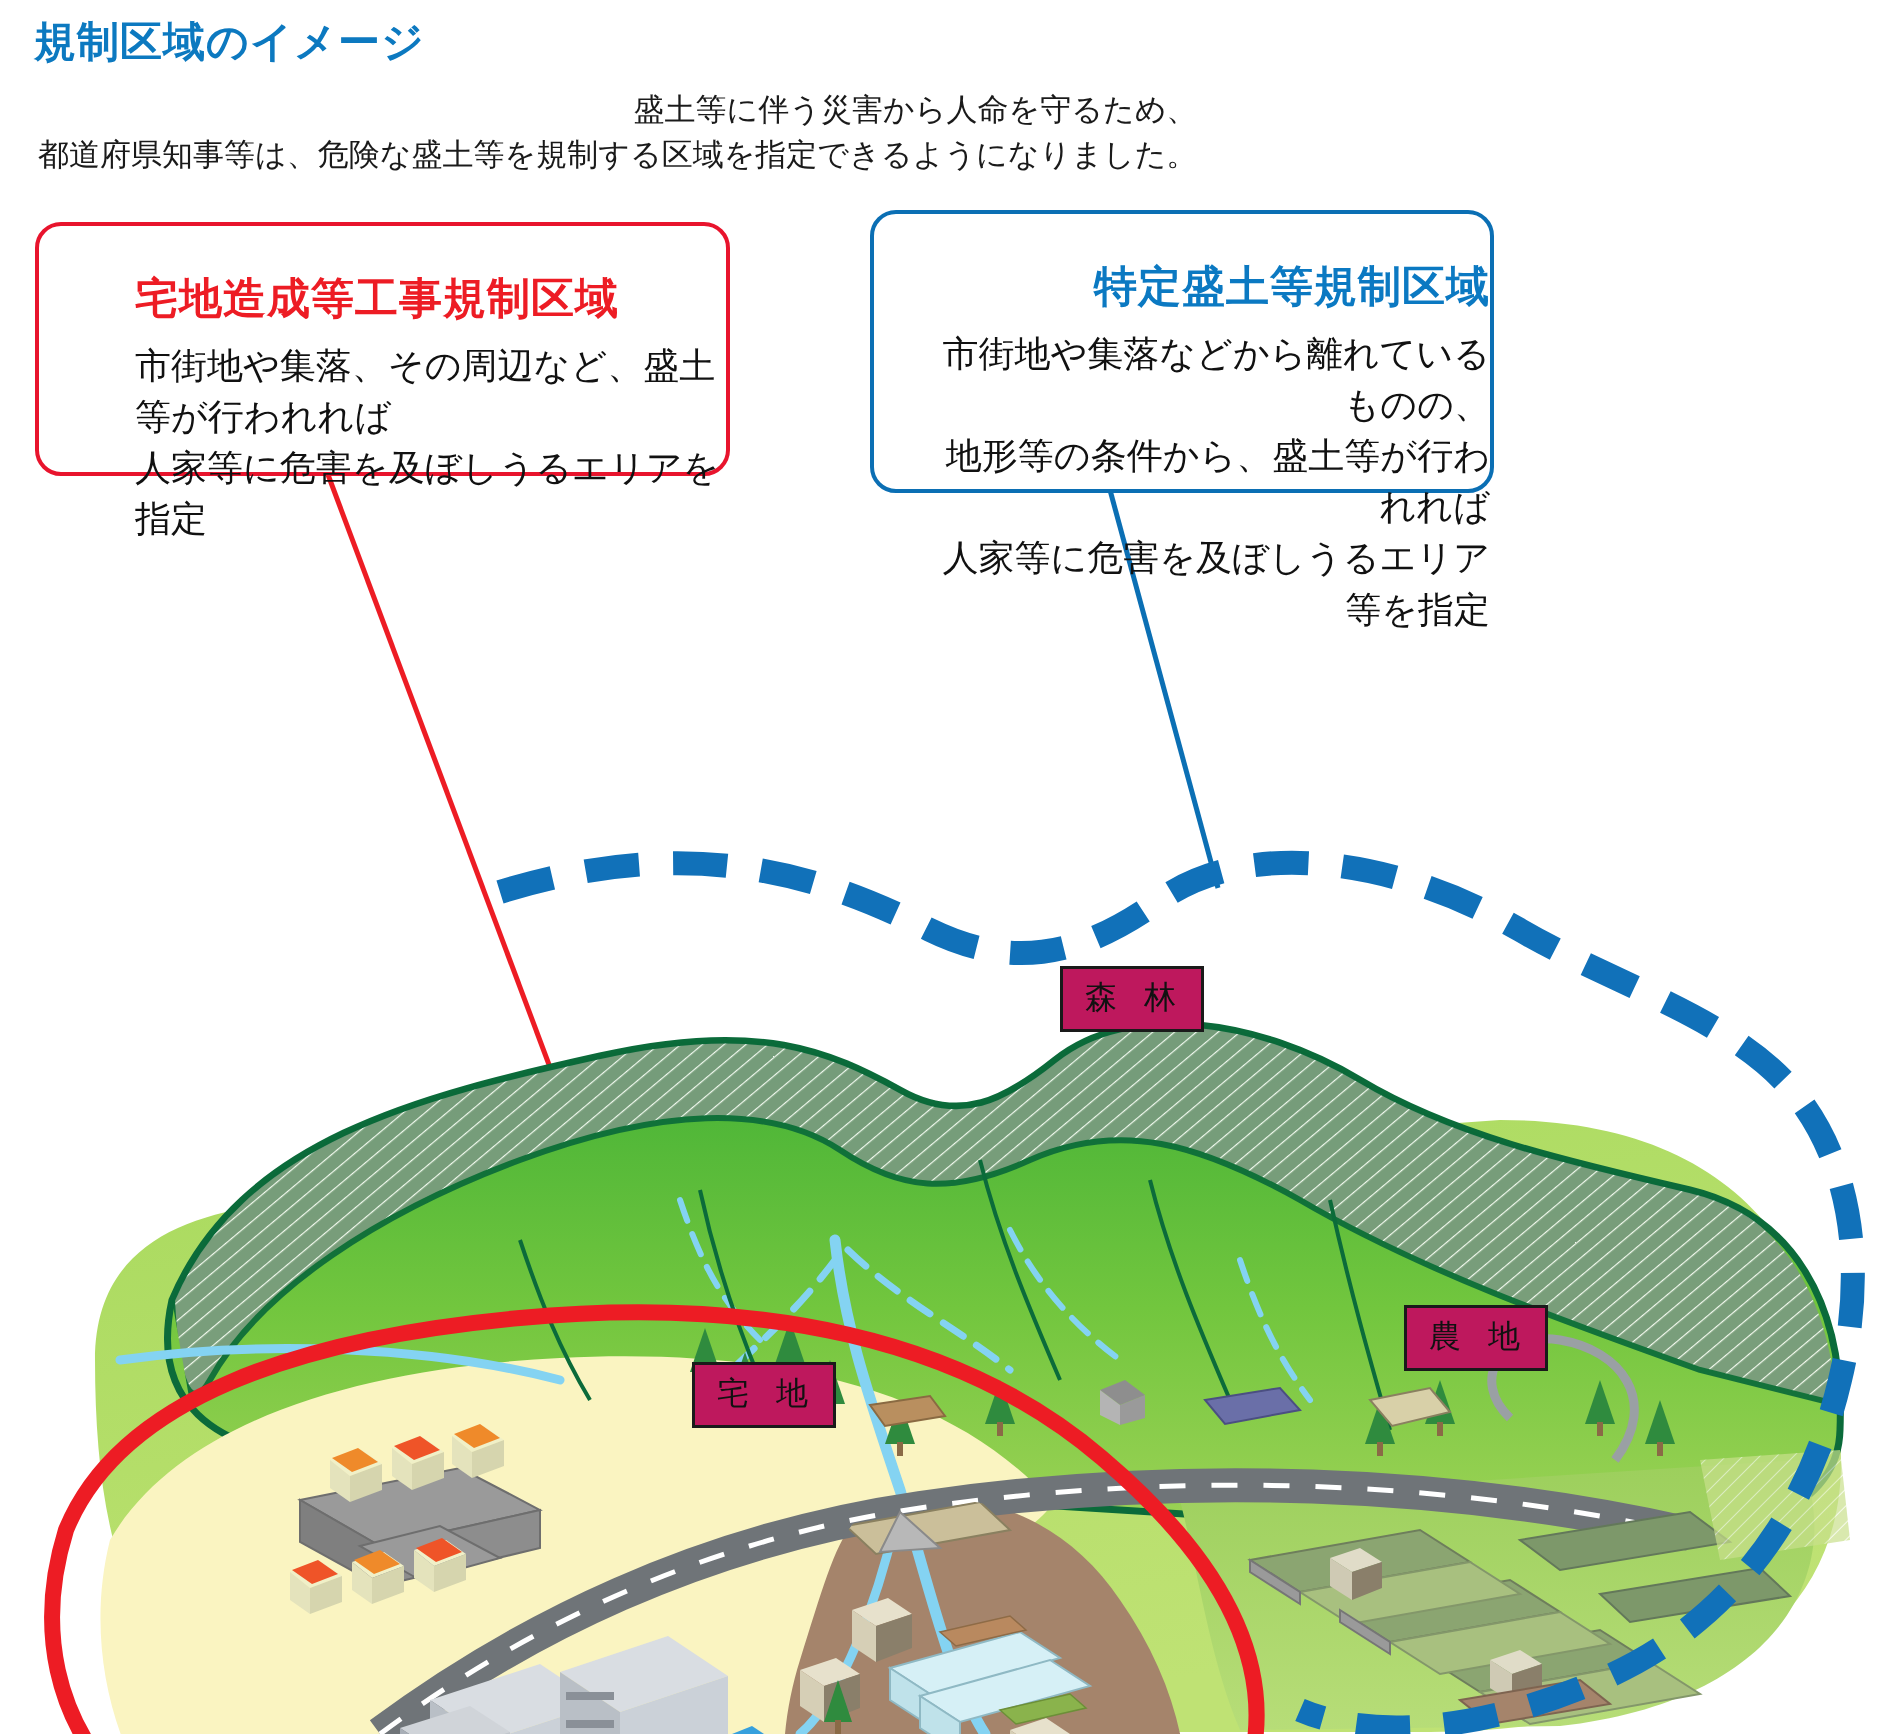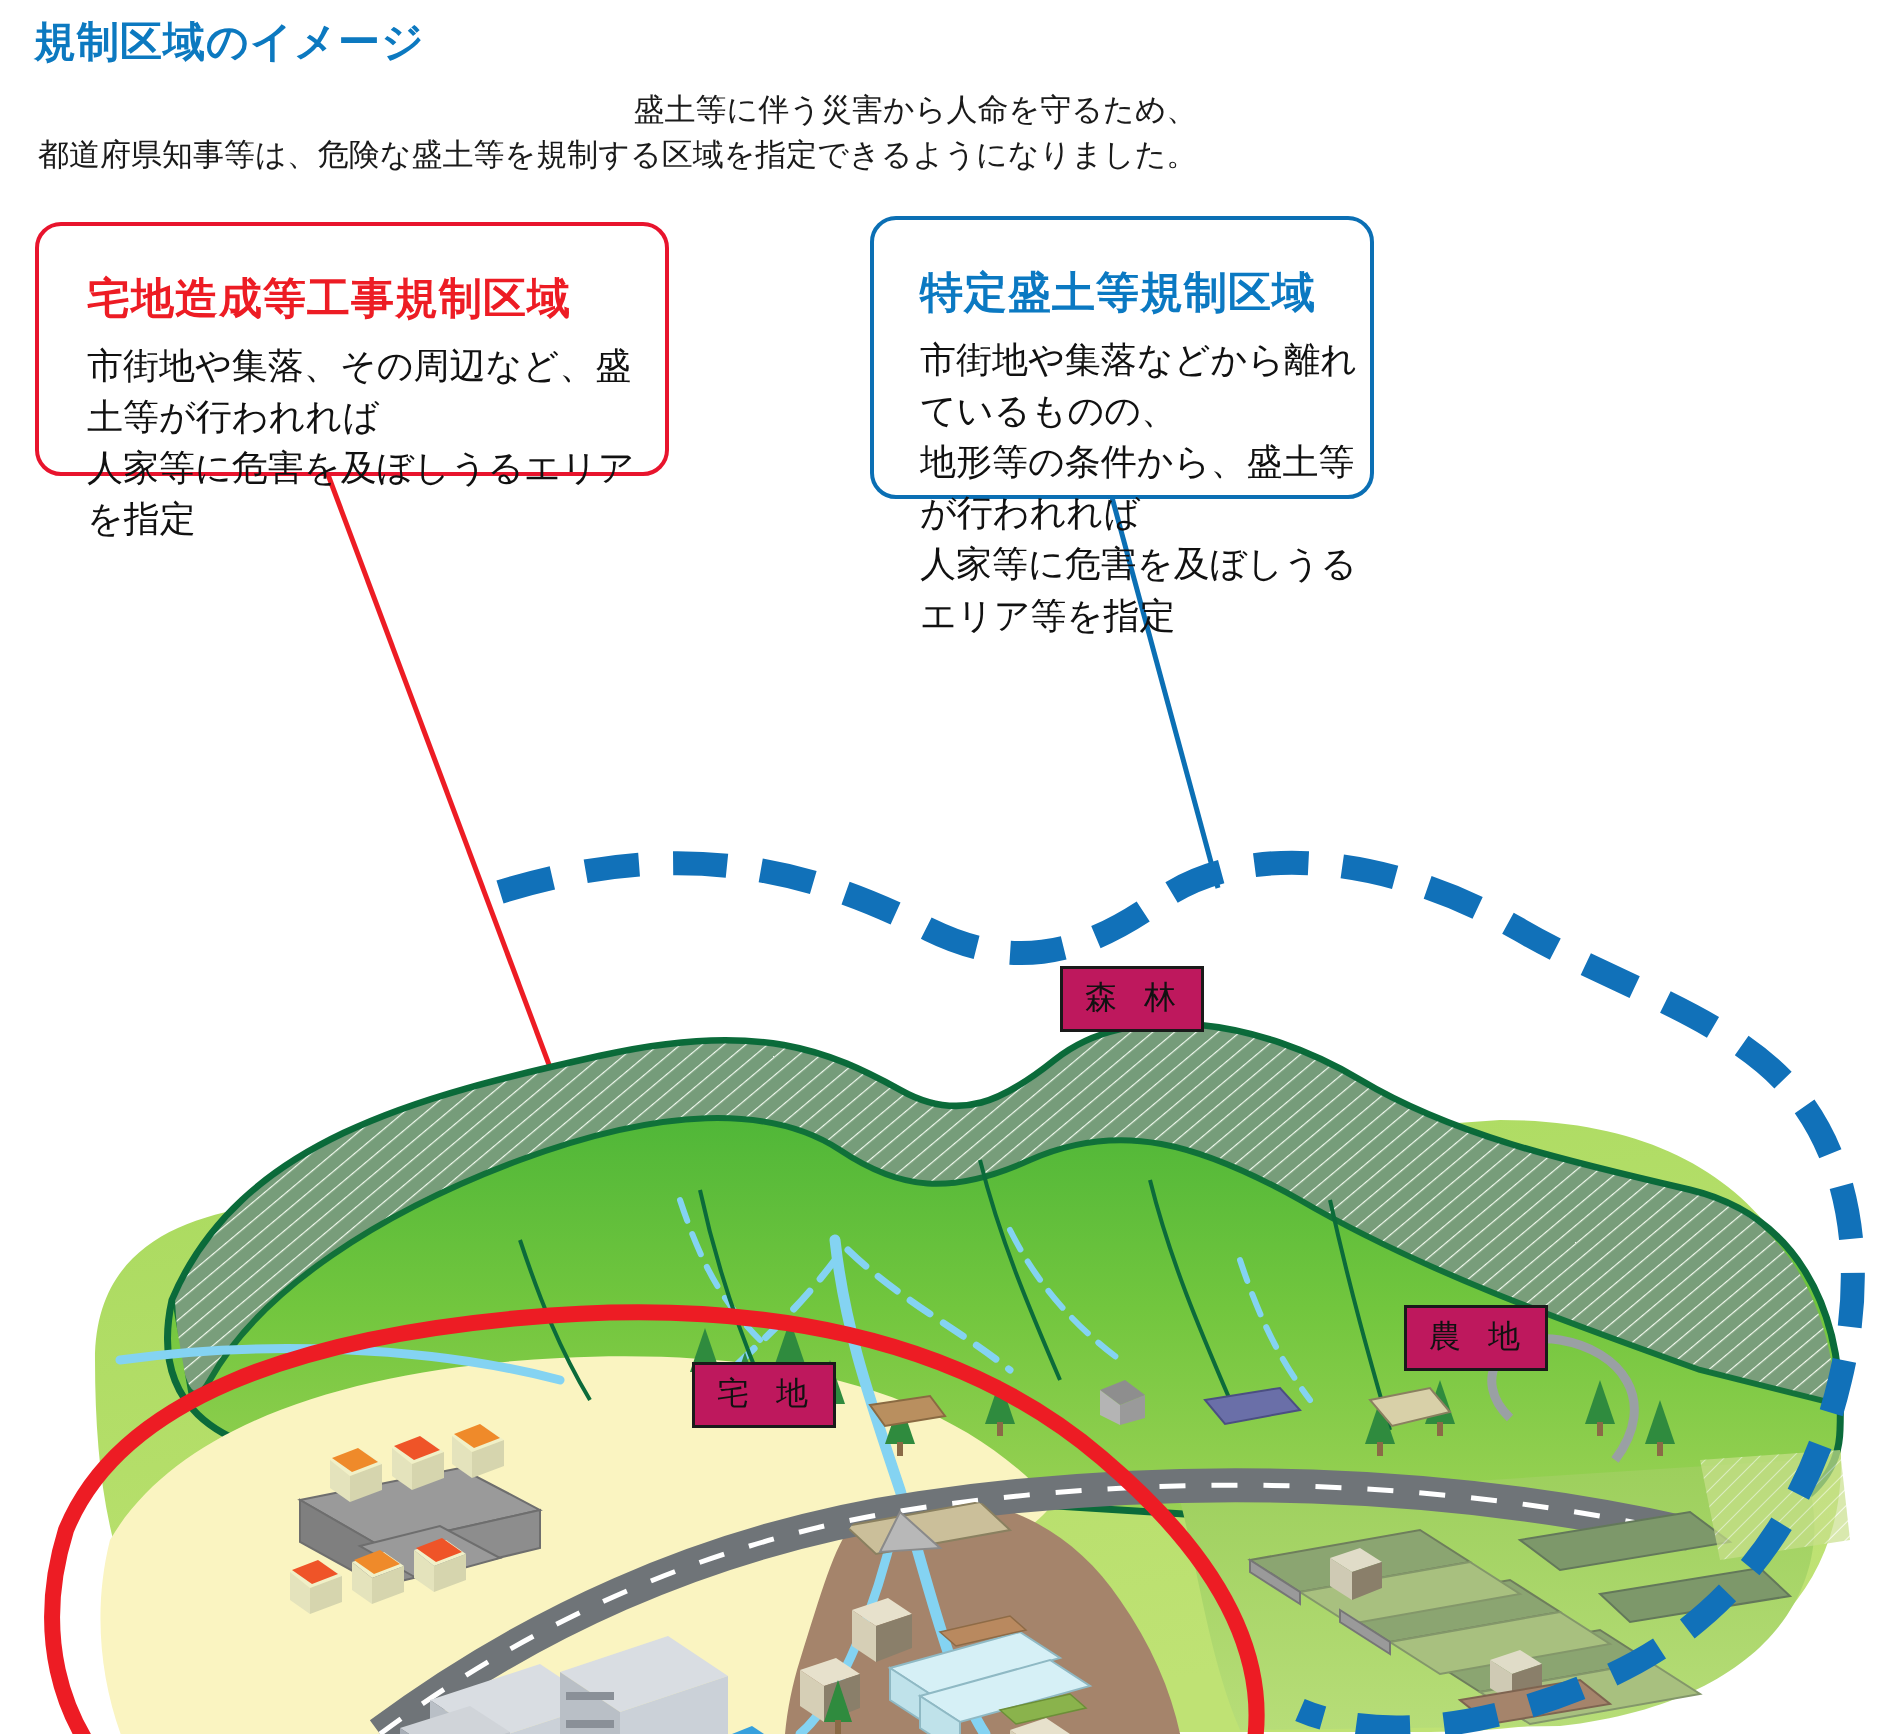--- a/index.html
+++ b/index.html
@@ -24,25 +24,25 @@
   .callout{
     position:absolute;background:#fff;border-radius:26px;box-sizing:border-box;
   }
   .callout.red{border:4px solid #e8142d;}
   .callout.blue{border:4px solid #0b6fb4;}
   .callout h2{margin:0;font-size:43px;font-weight:bold;letter-spacing:1px;white-space:nowrap;}
   .callout.red h2{color:#ed1c24;}
   .callout.blue h2{color:#0b79c2;}
   .callout p{margin:0;font-size:36px;line-height:1.42;color:#111;white-space:pre-line;}
 
-  #callout-takuchi{left:35px;top:222px;width:634px;height:254px;}
+  #callout-takuchi{left:35px;top:222px;width:695px;height:254px;padding-left:48px;}
   #callout-takuchi .inner{padding:44px 0 0 48px;}
   #callout-takuchi p{margin-top:12px;}
 
-  #callout-tokutei{left:870px;top:216px;width:504px;height:283px;}
+  #callout-tokutei{left:870px;top:210px;width:624px;height:283px;text-align:right;}
   #callout-tokutei .inner{padding:44px 0 0 46px;}
   #callout-tokutei p{margin-top:12px;}
 
   
   .leaders{position:absolute;left:0;top:0;width:1883px;height:1734px;pointer-events:none;}
 
   
   #map{position:absolute;left:0;top:500px;width:1883px;height:1234px;}
 
   

